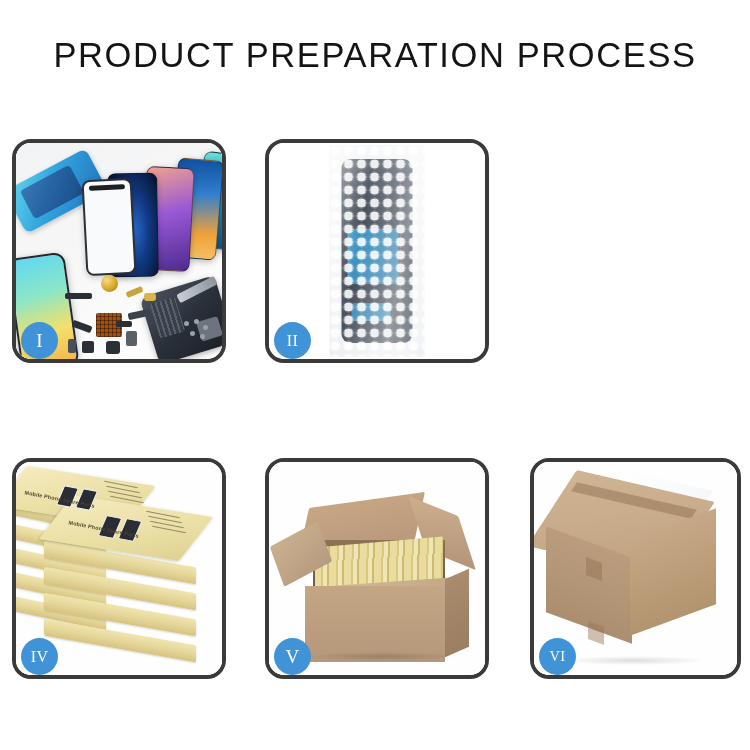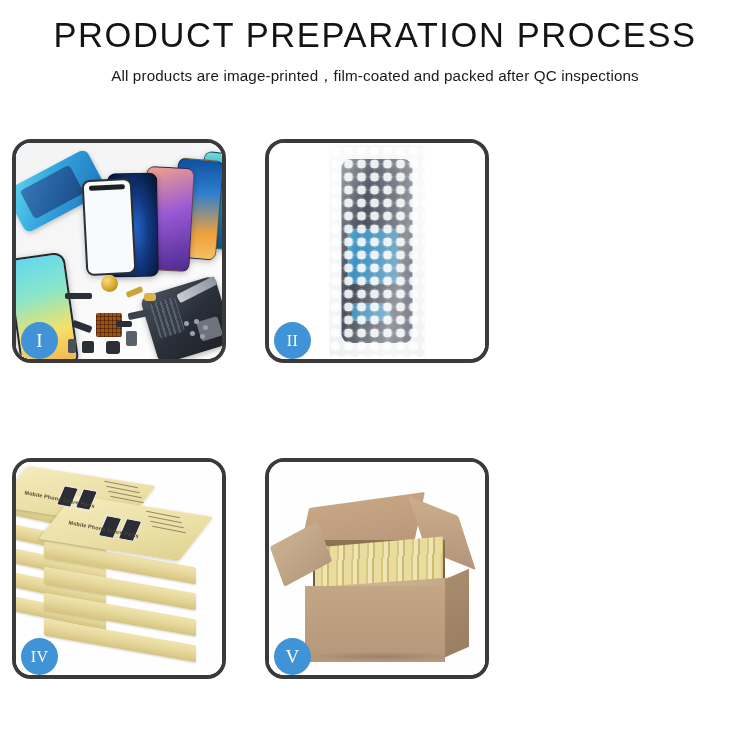--- a/index.html
+++ b/index.html
@@ -16,21 +16,21 @@
     position: relative;
     width: 750px;
     height: 750px;
     background: #ffffff;
   }
 
   
   .header { position: absolute; top: 0; left: 0; width: 750px; text-align: center; }
 
   .page-title {
-    margin-top: 16px;
+    margin-top: 36px;
     font-size: 34.5px;
     font-weight: 500;
     letter-spacing: 1.6px;
     color: #141414;
     font-family: "Liberation Sans", sans-serif;
     white-space: nowrap;
   }
 
   .page-subtitle {
     margin-top: 11px;
@@ -435,21 +435,20 @@
     background: radial-gradient(ellipse at center, rgba(0,0,0,.13), rgba(0,0,0,0) 72%);
   }
 </style>
 </head>
 <body>
 
 <div id="page">
 
   <div class="header">
     <div class="page-title">PRODUCT PREPARATION PROCESS</div>
-    <div class="page-subtitle">All products are image-printed，film-coated and packed after QC inspections</div>
   </div>
 
   <div class="grid">
 
     <div class="panel r1 c1">
       <div class="panel-inner">
         <div class="p1-bg"></div>
         <div class="p1-blue"></div>
         <div class="p1-ph p1-ph4"></div>
         <div class="p1-ph p1-ph3"></div>
@@ -535,15 +534,29 @@
         <div class="c-contents"></div>
         <div class="c-lidleft"></div>
         <div class="c-rim"></div>
         <div class="c-body"></div>
         <div class="c-bodyright"></div>
         <div class="p5-shadow"></div>
       </div>
       <div class="badge">V</div>
     </div>
 
+    <div class="panel r2 c3">
+      <div class="panel-inner">
+        <div class="p6-stage"></div>
+        <div class="s-wrap"></div>
+        <div class="s-top"></div>
+        <div class="s-topseam"></div>
+        <div class="s-left"></div>
+        <div class="s-right"></div>
+        <div class="s-tab1"></div>
+        <div class="s-tab2"></div>
+        <div class="p6-shadow"></div>
+      </div>
+      <div class="badge xwide">VI</div>
+    </div>
 
   </div>
 </div>
 
 </body></html>

